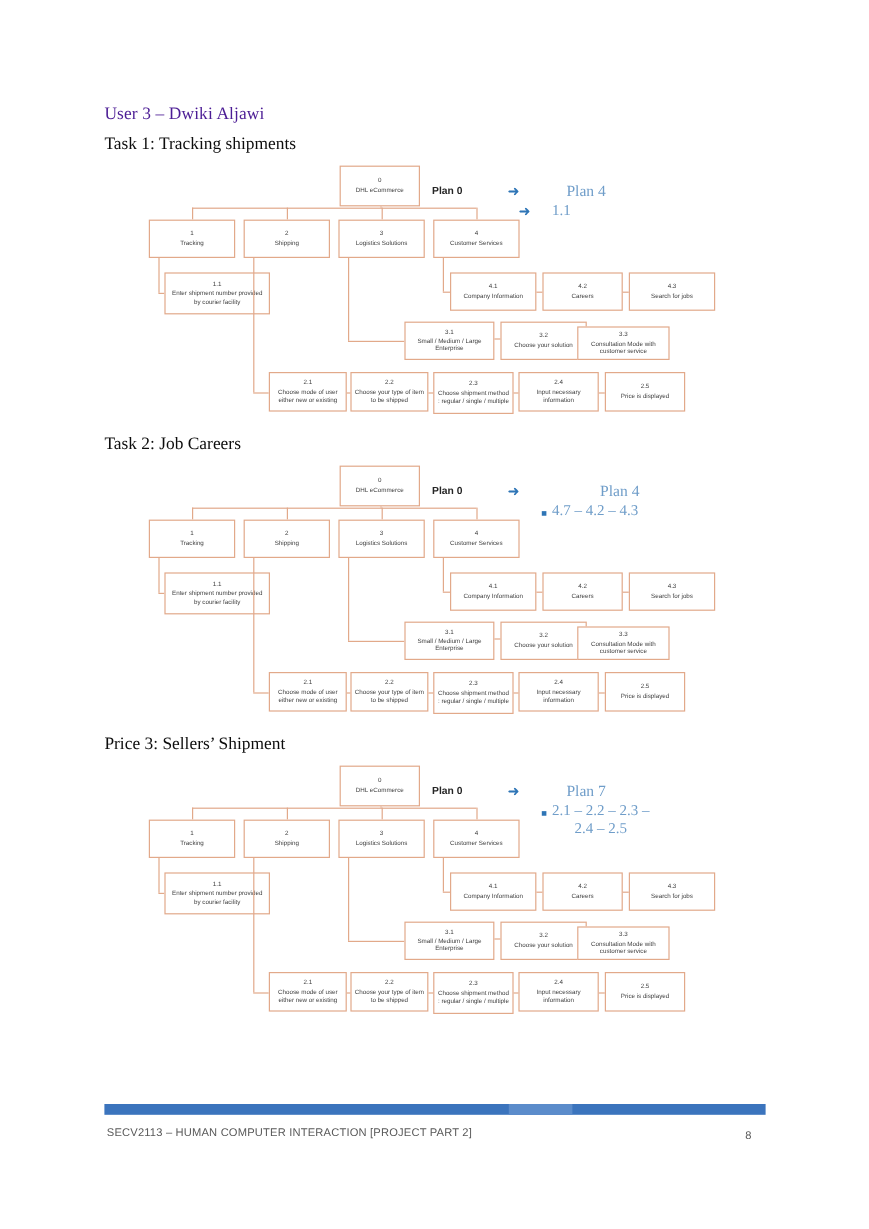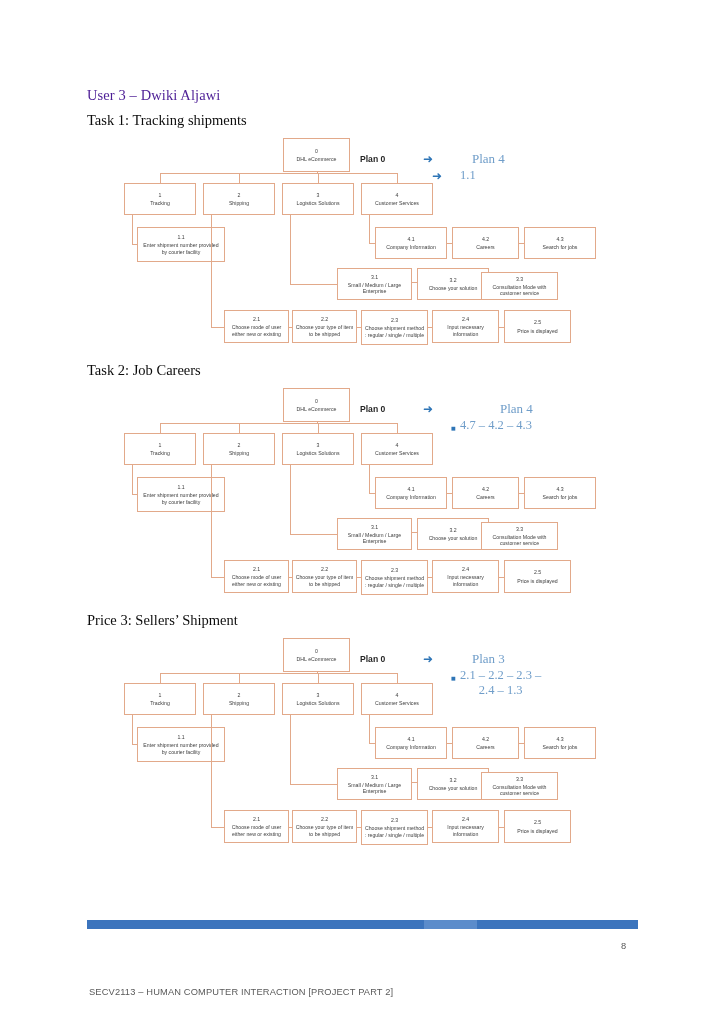--- a/index.html
+++ b/index.html
@@ -85,21 +85,21 @@
   
   .footer-bar{
     position:absolute; left:87px; top:920px;
     width:551px; height:9px; background:#3b74bd;
   }
   .footer-bar .seg{
     position:absolute; top:0; left:337px; width:53px; height:9px;
     background:#5b8ccb;
   }
   .footer-text{
-    position:absolute; left:89px; top:987px;
+    position:absolute; left:89px; top:939px;
     font-family:"Liberation Sans", sans-serif;
     font-size:9.3px; color:#595959; letter-spacing:.15px;
     white-space:nowrap;
   }
   .footer-page{
     position:absolute; left:621px; top:941px;
     font-family:"Liberation Sans", sans-serif;
     font-size:9.3px; color:#595959;
   }
 </style>
@@ -394,23 +394,23 @@
           <span class="lbl">Input necessary information</span>
         </div>
         <div class="ln lnh" style="left:428px;top:327px;width:4px"></div>
         <div class="node" style="left:504px;top:310px;width:67px;height:33px;">
           <span class="num">2.5</span>
           <span class="lbl">Price is displayed</span>
         </div>
         <div class="ln lnh" style="left:499px;top:327px;width:5px"></div>
         <div class="plan0" style="left:360px;top:154px">Plan 0</div>
         <div class="arrow" style="left:423px;top:153px">➜</div>
-        <div class="plan-title" style="left:472px;top:151px">Plan 3</div>
+        <div class="plan-title" style="left:472px;top:151px">Plan 7</div>
         <div class="bullet" style="left:451px;top:176px">■</div>
-        <div class="plan-steps" style="left:460px;top:168px">2.1 – 2.2 – 2.3 –<span class="l2">2.4 – 1.3</span></div>
+        <div class="plan-steps" style="left:460px;top:168px">2.1 – 2.2 – 2.3 –<span class="l2">2.4 – 2.5</span></div>
       </div>
     </div>
 
   <div class="footer-bar">
     <div class="seg"></div>
   </div>
   <div class="footer-text">SECV2113 – HUMAN COMPUTER INTERACTION [PROJECT PART 2]</div>
   <div class="footer-page">8</div>
 
 </div>

